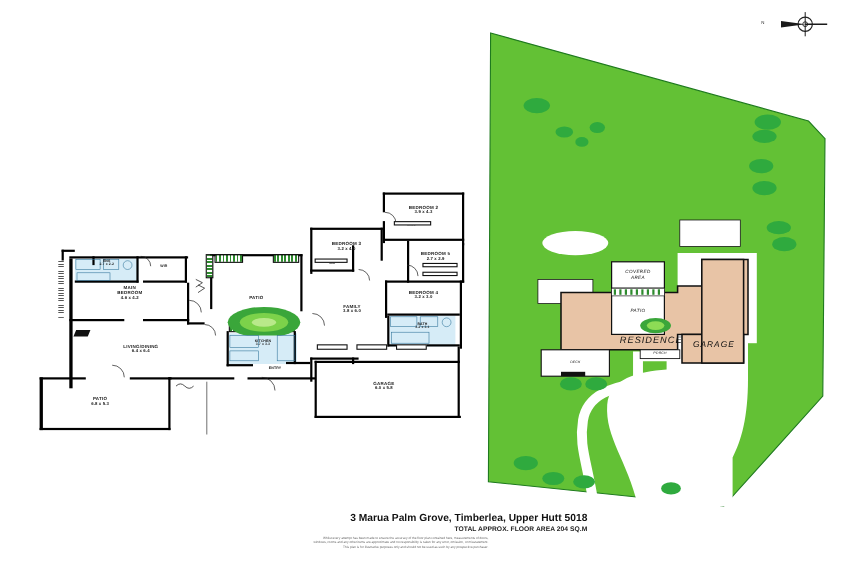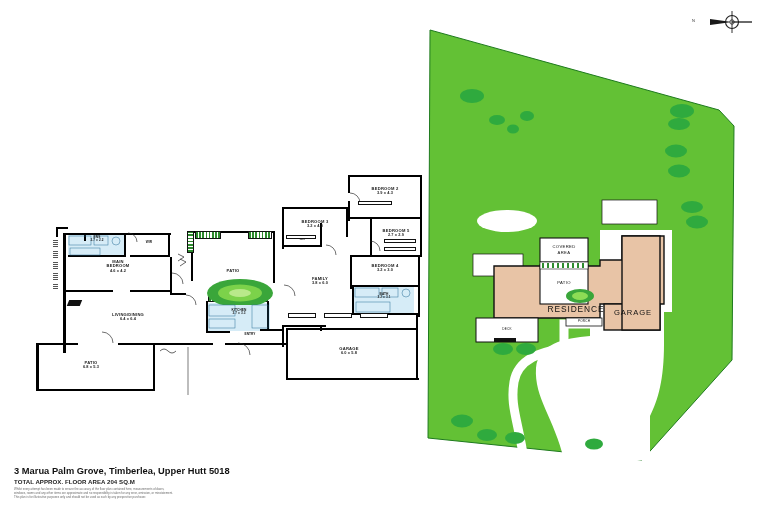--- a/index.html
+++ b/index.html
@@ -26,30 +26,30 @@
   .hatch-g{background:
      repeating-linear-gradient(90deg,#2e8b2e 0 1.6px,#ffffff 1.6px 3.2px);
      border:.6px solid #111;box-sizing:border-box;}
   .hatch-v{background:
      repeating-linear-gradient(0deg,#2e8b2e 0 1.6px,#ffffff 1.6px 3.2px);
      border:.6px solid #111;box-sizing:border-box;}
   .stipple{background:
      repeating-linear-gradient(0deg,#555 0 .8px,#fff .8px 2.2px);}
 
   
-  #site{position:absolute;left:414px;top:8px;width:335px;height:462px;}
+  #site{position:absolute;left:430px;top:8px;width:335px;height:462px;font-style:italic;}
   #siteSvg{position:absolute;left:0;top:0;}
   .site-lbl{position:absolute;text-align:center;white-space:nowrap;
             font-family:"Liberation Sans",sans-serif;color:#111;}
   .site-lbl.big{font-size:8.4px;letter-spacing:.9px;}
   .site-lbl.mid{font-size:4.2px;letter-spacing:.35px;line-height:1.25;}
   .site-lbl.sml{font-size:3.1px;letter-spacing:.2px;}
 
   
-  #footer{position:absolute;left:14px;top:466px;width:520px;}
+  #footer{position:absolute;left:14px;top:466px;width:520px;text-align:right;}
   #addr{font-size:9.3px;font-weight:700;letter-spacing:.02px;color:#111;
         font-family:"Liberation Sans",sans-serif;}
   #area{font-size:6.1px;font-weight:700;letter-spacing:.05px;color:#222;margin-top:1.5px;}
   #disc{margin-top:2px;font-size:2.9px;line-height:1.42;color:#6a6a6a;width:430px;}
   #disc span{display:block;}
 
   
   #compass{position:absolute;left:690px;top:8px;width:70px;height:32px;}
   #compass .nlbl{position:absolute;left:2px;top:10px;font-size:4px;color:#333;}
 </style>

